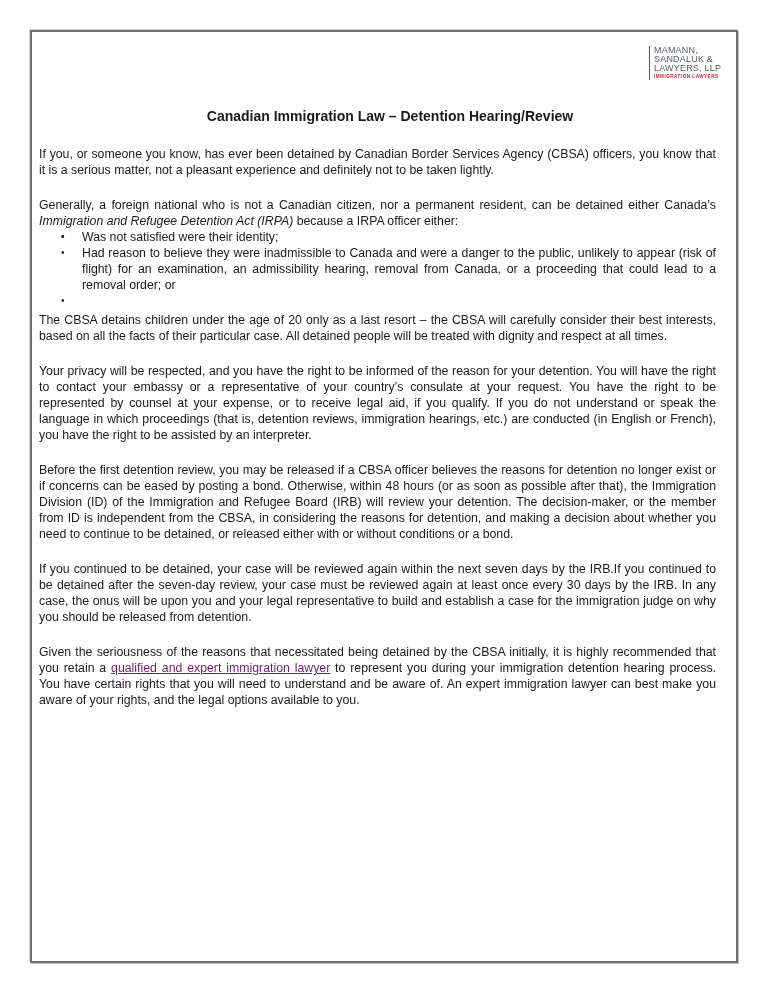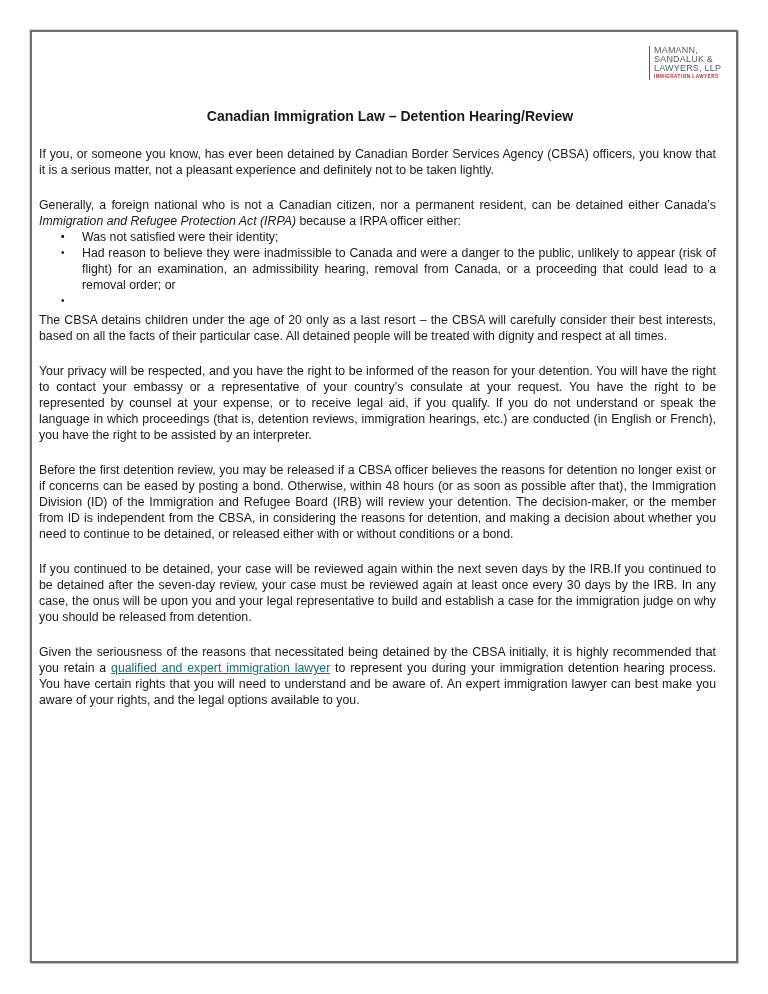--- a/index.html
+++ b/index.html
@@ -31,40 +31,40 @@
     position: absolute; left: 39px; top: 146px; width: 677px;
     font-size: 12.3px; line-height: 16px; text-align: justify;
   }
   .content p { margin: 0 0 19px 0; }
   .content ul { margin: -19px 0 19px 0; padding: 0 0 0 43px; list-style: none; }
   .content li { position: relative; margin: 0; }
   .content li .bullet {
     position: absolute; left: -21px; top: 0; font-size: 10px;
   }
   .ital { font-style: italic; }
-  .link { color: #0f766e; text-decoration: underline; cursor: pointer; }
+  .link { color: #701a75; text-decoration: underline; cursor: pointer; }
 </style>
 </head>
 <body>
 
 <div class="page-frame"></div>
 
 <div class="logo">
   <div class="logo-line">MAMANN,</div>
   <div class="logo-line">SANDALUK &amp;</div>
   <div class="logo-line">LAWYERS, LLP</div>
   <div class="logo-tag">IMMIGRATION LAWYERS</div>
 </div>
 
 <div class="title">Canadian Immigration Law – Detention Hearing/Review</div>
 
 <div class="content">
   <p>If you, or someone you know, has ever been detained by Canadian Border Services Agency (CBSA) officers, you know that it is a serious matter, not a pleasant experience and definitely not to be taken lightly.</p>
 
-  <p><span>Generally, a foreign national who is not a Canadian citizen, nor a permanent resident, can be detained either Canada’s </span><span class="ital">Immigration and Refugee Protection Act (IRPA)</span><span> because a IRPA officer either:</span></p>
+  <p><span>Generally, a foreign national who is not a Canadian citizen, nor a permanent resident, can be detained either Canada’s </span><span class="ital">Immigration and Refugee Detention Act (IRPA)</span><span> because a IRPA officer either:</span></p>
 
   <ul>
     <li><span class="bullet">•</span></li>
     <li><span class="bullet">•</span><span>Was not satisfied were their identity;</span></li>
     <li><span class="bullet">•</span><span>Had reason to believe they were inadmissible to Canada and were a danger to the public, unlikely to appear (risk of flight) for an examination, an admissibility hearing, removal from Canada, or a proceeding that could lead to a removal order; or</span></li>
     <li><span class="bullet">•</span></li>
   </ul>
 
   <p>The CBSA detains children under the age of 20 only as a last resort – the CBSA will carefully consider their best interests, based on all the facts of their particular case.  All detained people will be treated with dignity and respect at all times.</p>
   <p>Your privacy will be respected, and you have the right to be informed of the reason for your detention.  You will have the right to contact your embassy or a representative of your country’s consulate at your request.  You have the right to be represented by counsel at your expense, or to receive legal aid, if you qualify.  If you do not understand or speak the language in which proceedings (that is, detention reviews, immigration hearings, etc.) are conducted (in English or French), you have the right to be assisted by an interpreter.</p>

